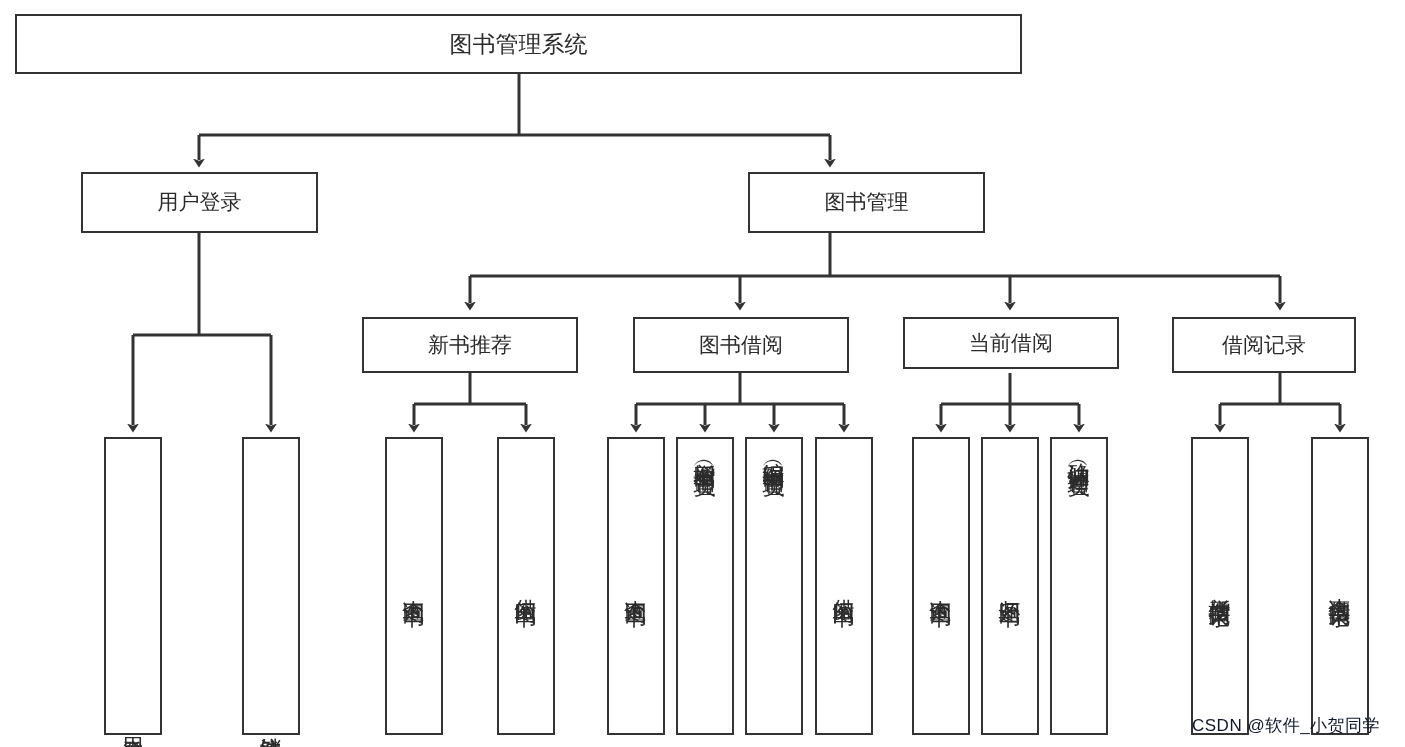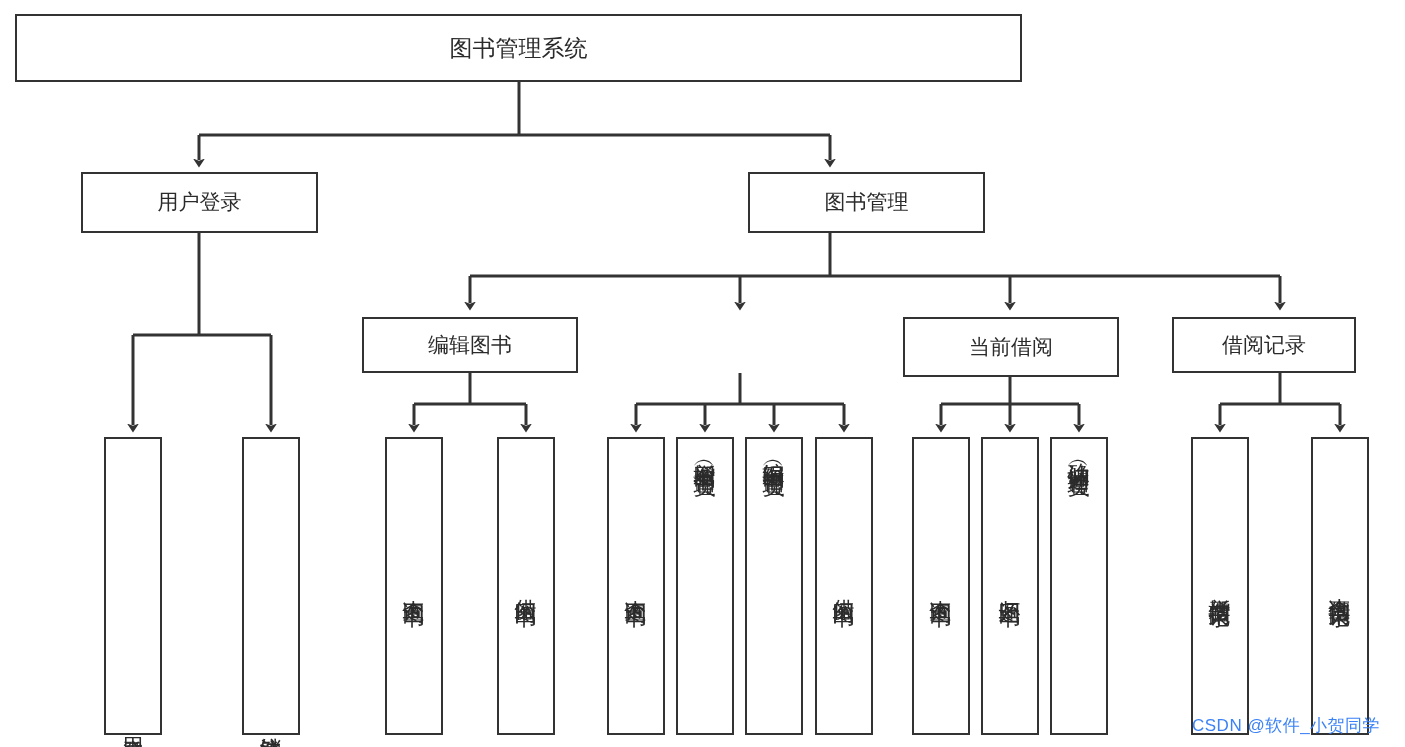--- a/index.html
+++ b/index.html
@@ -59,21 +59,21 @@
     max-height: 100%;
   }
   .node.leaf.align-bottom {
     align-items: flex-end;
   }
   .node.leaf.align-top {
     align-items: flex-start;
   }
   .watermark {
     position: absolute;
-    color: #3b82f6;
+    color: #0f172a;
     font-size: 17px;
     white-space: nowrap;
     letter-spacing: 0.5px;
   }
 </style>
 </head>
 <body>
 
 <div id="canvas">
 
@@ -121,35 +121,38 @@
       <path d="M1010,404 L1010,425" marker-end="url(#arrow)"></path>
       <path d="M1079,404 L1079,425" marker-end="url(#arrow)"></path>
 
       <path d="M1280,373 L1280,404"></path>
       <path d="M1220,404 L1340,404"></path>
       <path d="M1220,404 L1220,425" marker-end="url(#arrow)"></path>
       <path d="M1340,404 L1340,425" marker-end="url(#arrow)"></path>
     </g>
   </svg>
 
-  <div class="node root" style="left:15px; top:14px; width:1007px; height:68px;">
+  <div class="node root" style="left:15px; top:14px; width:1007px; height:60px;">
     <span class="label">图书管理系统</span>
   </div>
 
   <div class="node lvl2" style="left:81px; top:172px; width:237px; height:61px;">
     <span class="label">用户登录</span>
   </div>
   <div class="node lvl2" style="left:748px; top:172px; width:237px; height:61px;">
     <span class="label">图书管理</span>
   </div>
 
   <div class="node lvl3" style="left:362px; top:317px; width:216px; height:56px;">
-    <span class="label">编辑图书</span>
-  </div>
-  <div class="node lvl3" style="left:903px; top:317px; width:216px; height:60px;">
+    <span class="label">新书推荐</span>
+  </div>
+  <div class="node lvl3" style="left:633px; top:317px; width:216px; height:56px;">
+    <span class="label">图书借阅</span>
+  </div>
+  <div class="node lvl3" style="left:903px; top:317px; width:216px; height:52px;">
     <span class="label">当前借阅</span>
   </div>
   <div class="node lvl3" style="left:1172px; top:317px; width:184px; height:56px;">
     <span class="label">借阅记录</span>
   </div>
 
   <div class="node leaf align-bottom" style="left:104px; top:437px; width:58px; height:298px;">
     <span class="label">用户登录</span>
   </div>
   <div class="node leaf align-bottom" style="left:242px; top:437px; width:58px; height:298px;">

